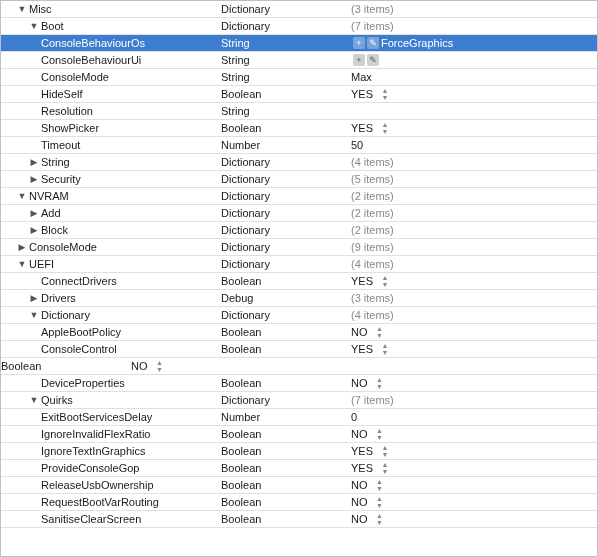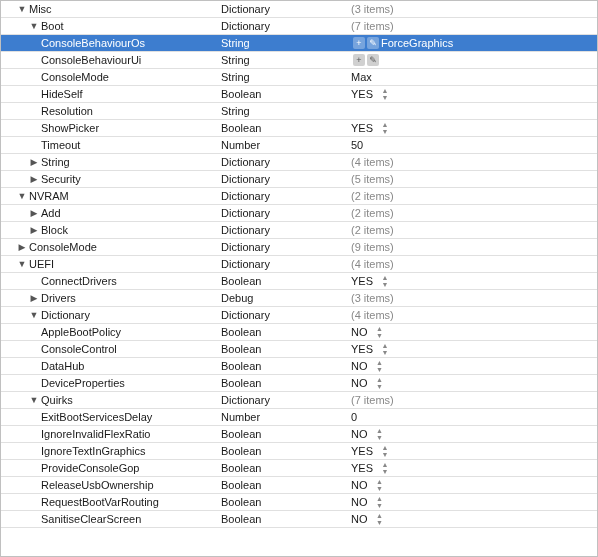--- a/index.html
+++ b/index.html
@@ -342,24 +342,20 @@
       <div class="col-type">Boolean</div>
       <div class="col-value">
         <span>YES</span>
         <div class="stepper">
           <div class="stepper-up">▲</div>
           <div class="stepper-down">▼</div>
         </div>
       </div>
     </div>
     <div class="row">
-      <div class="col-name indent2">
-        <span class="triangle leaf"></span>
-        <span>DataHub</span>
-      </div>
       <div class="col-type">Boolean</div>
       <div class="col-value">
         <span>NO</span>
         <div class="stepper">
           <div class="stepper-up">▲</div>
           <div class="stepper-down">▼</div>
         </div>
       </div>
     </div>
     <div class="row">

